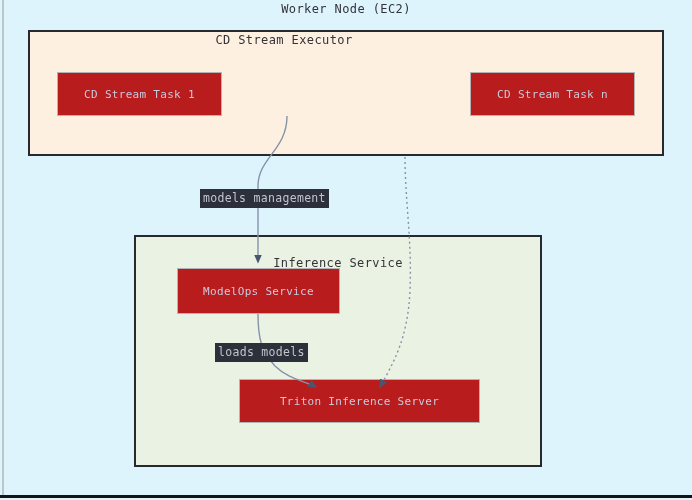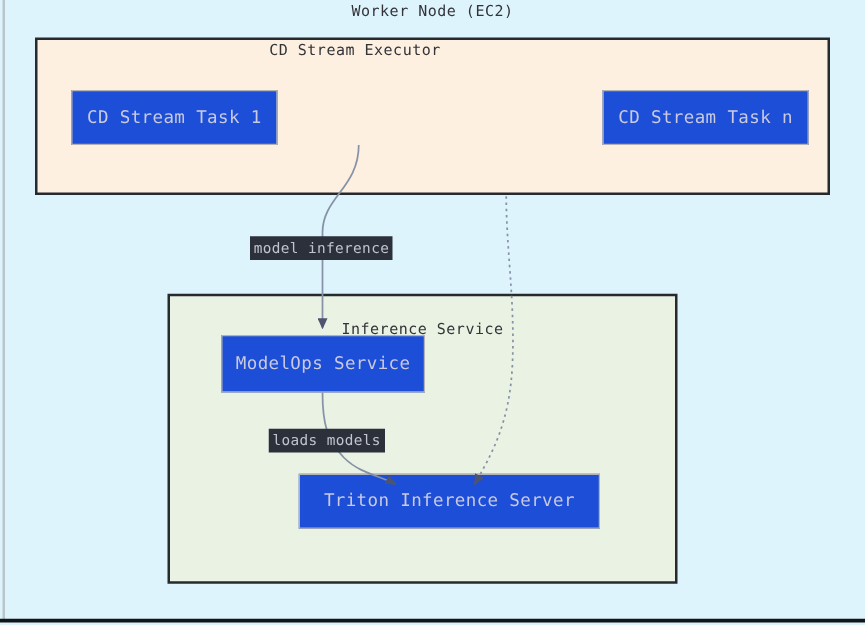--- a/index.html
+++ b/index.html
@@ -70,34 +70,34 @@
     left: 134px;
     top: 235px;
     width: 408px;
     height: 232px;
     background: #e9f2e3;
   }
 
   .node-box {
     position: absolute;
     box-sizing: border-box;
-    background: #1d4ed8;
+    background: #b91c1c;
     border: 1px solid #b3b3b3;
     display: flex;
     align-items: center;
     justify-content: center;
     color: #c9cade;
-    font-size: 14px;
+    font-size: 11px;
     letter-spacing: 0.3px;
     white-space: nowrap;
   }
 
   #node-task-1 { left: 57px;  top: 72px;  width: 165px; height: 44px; }
   #node-task-2 { left: 264px; top: 72px;  width: 165px; height: 44px; }
-  #node-task-n { left: 482px; top: 72px;  width: 165px; height: 44px; }
+  #node-task-n { left: 470px; top: 72px;  width: 165px; height: 44px; }
   #node-modelops { left: 177px; top: 268px; width: 163px; height: 46px; }
   #node-triton   { left: 239px; top: 379px; width: 241px; height: 44px; }
 
   .edge-label {
     position: absolute;
     background: #2b303b;
     color: #c3c4cc;
     font-size: 11.5px;
     letter-spacing: 0.3px;
     padding: 2px 3px 3px 3px;
@@ -145,16 +145,16 @@
       </marker>
     </defs>
 
     <path d="M 287,116 C 287,150 258,158 258,186 C 258,215 258,232 258,262" fill="none" stroke="#8792a8" stroke-width="1.4" marker-end="url(#arrowhead)"></path>
 
     <path d="M 405,157 C 405,200 412,240 410,290 C 408,340 392,365 380,387" fill="none" stroke="#8792a8" stroke-width="1.4" stroke-dasharray="2,3" marker-end="url(#arrowhead)"></path>
 
     <path d="M 258,314 C 258,340 262,352 275,366 C 288,379 305,381 316,387" fill="none" stroke="#8792a8" stroke-width="1.4" marker-end="url(#arrowhead)"></path>
   </svg>
 
-  <div class="edge-label" id="edge-label-model-management">model inference</div>
+  <div class="edge-label" id="edge-label-model-management">models management</div>
   <div class="edge-label" id="edge-label-loads-models">loads models</div>
 
 </div>
 
 </body></html>

